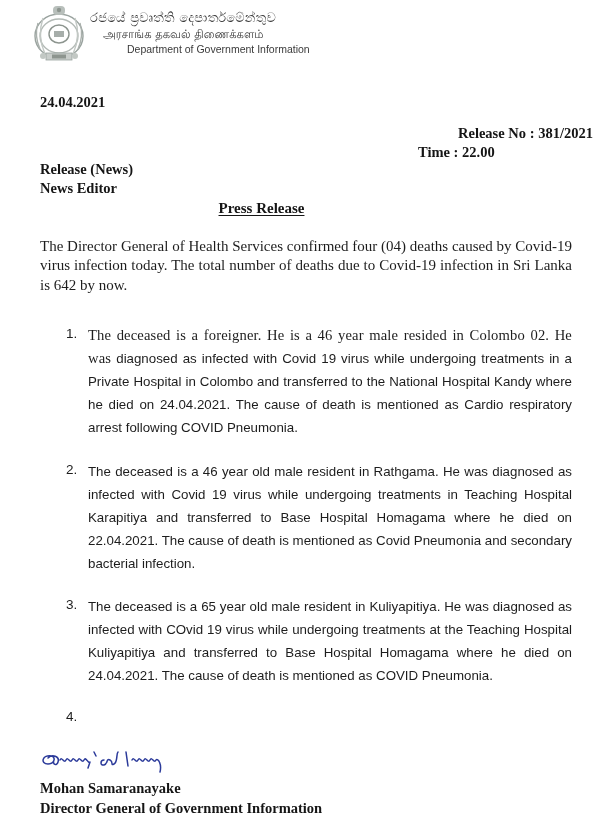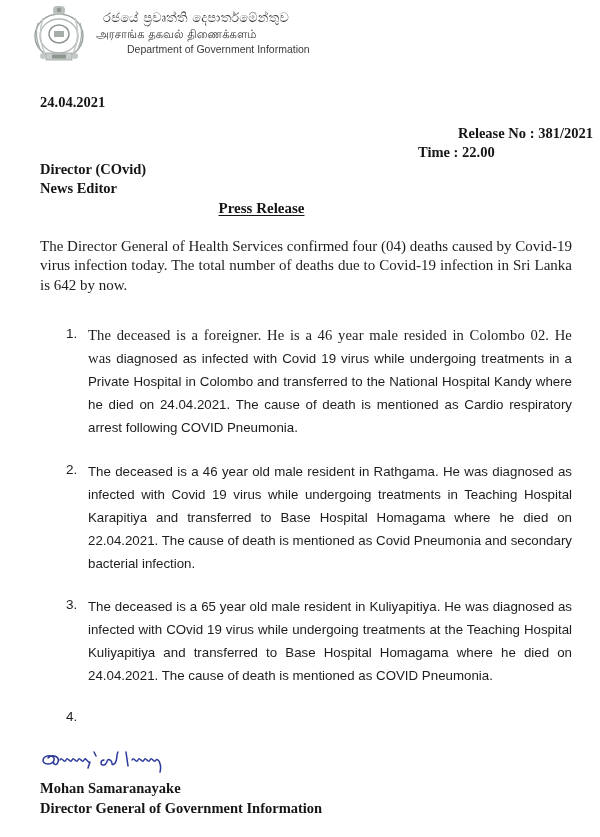--- a/index.html
+++ b/index.html
@@ -16,29 +16,29 @@
       font-family: "Liberation Serif", serif;
     }
     .abs { position: absolute; }
 
     
     .emblem {
       left: 30px; top: 3px;
       width: 58px; height: 62px;
     }
     .lh-si {
-      left: 103px; top: 10px;
+      left: 90px; top: 10px;
       font-family: "DejaVu Sans", sans-serif;
       font-size: 13px;
       color: #3a3a3a;
       letter-spacing: 0.3px;
       white-space: nowrap;
     }
     .lh-ta {
-      left: 96px; top: 27px;
+      left: 103px; top: 27px;
       font-family: "DejaVu Sans", sans-serif;
       font-size: 11.5px;
       color: #3a3a3a;
       white-space: nowrap;
     }
     .lh-en {
       left: 103px; top: 43px;
       font-family: "Liberation Sans", sans-serif;
       font-size: 10.5px;
       color: #3a3a3a;
@@ -142,21 +142,21 @@
   </svg>
 </div>
 <div class="abs lh-si">රජයේ ප්‍රවෘත්ති දෙපාර්තමේන්තුව</div>
 <div class="abs lh-ta">அரசாங்க தகவல் திணைக்களம்</div>
 <div class="abs lh-en">Department of Government Information</div>
 
 <div class="abs bold date">24.04.2021</div>
 <div class="abs bold release-no">Release No : 381/2021</div>
 <div class="abs bold release-time">Time :  22.00</div>
 
-<div class="abs bold to-1">Director (COvid)</div>
+<div class="abs bold to-1">Release (News)</div>
 <div class="abs bold to-2">News Editor</div>
 
 <div class="abs bold title">
   <span>Press Release</span>
 </div>
 
 <div class="abs intro">The Director General of Health Services confirmed four (04) deaths caused by Covid-19 virus infection today. The total number of deaths due to Covid-19 infection in Sri Lanka is 642 by now.</div>
 
 <ol class="abs items">
   <li class="item item-1">

